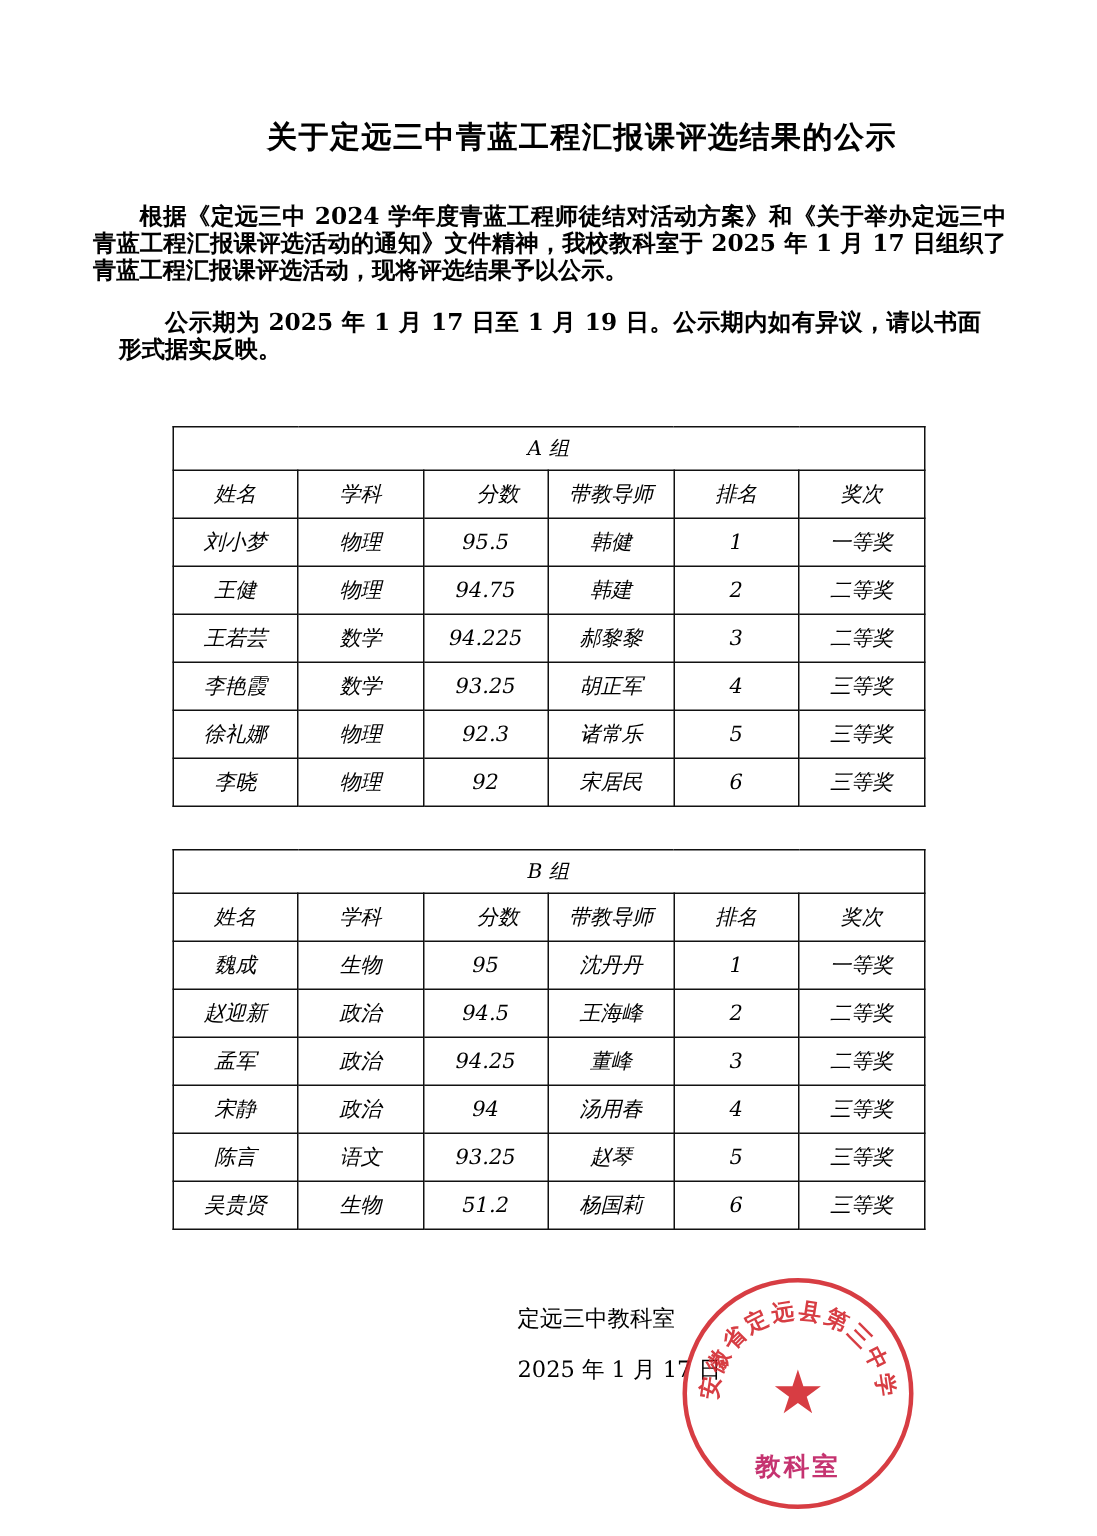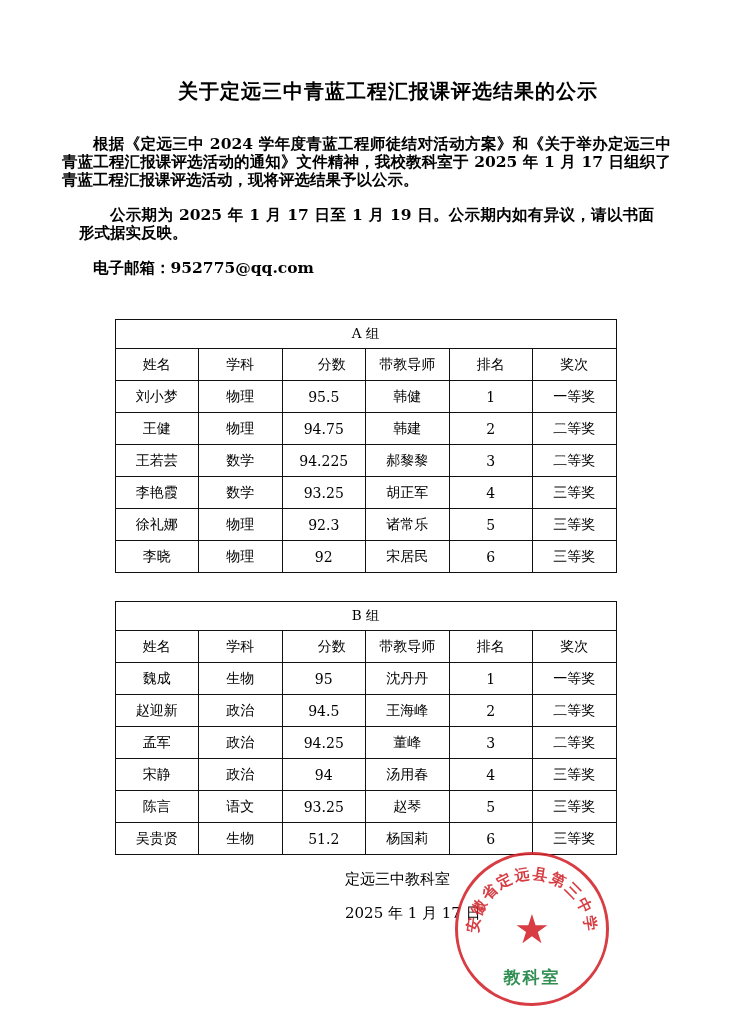--- a/index.html
+++ b/index.html
@@ -48,20 +48,21 @@
     margin: 17px;
   }
   .email-line {
     text-indent: 2em;
     margin: 0;
     font-size: 15.5px;
   }
   .tbl-wrap {
     margin: 0 auto;
     width: 502px;
+    font-style: italic;
   }
   .tbl-a { margin-top: 42px; }
   .tbl-b { margin-top: 28px; }
   table.grid {
     border-collapse: collapse;
     width: 502px;
     table-layout: fixed;
   }
   table.grid td {
     border: 1px solid #111;
@@ -133,34 +134,33 @@
   }
   .stamp .bottom-text {
     position: absolute;
     left: 0;
     bottom: 14px;
     width: 148px;
     text-align: center;
     font-size: 17px;
     font-weight: bold;
     letter-spacing: 2px;
-    color: #15803d;
+    color: #be185d;
   }
 </style>
 </head>
 <body>
 
 <div class="page">
 
   <h1 class="doc-title">关于定远三中青蓝工程汇报课评选结果的公示</h1>
 
   <div class="body-text">
     <p class="para">根据《定远三中 2024 学年度青蓝工程师徒结对活动方案》和《关于举办定远三中青蓝工程汇报课评选活动的通知》文件精神，我校教科室于 2025 年 1 月 17 日组织了青蓝工程汇报课评选活动，现将评选结果予以公示。</p>
     <p class="para-nb">公示期为 2025 年 1 月 17 日至 1 月 19 日。公示期内如有异议，请以书面形式据实反映。</p>
-    <p class="email-line">电子邮箱：952775@qq.com</p>
   </div>
 
   <div class="tbl-wrap tbl-a">
     <table class="grid">
       <tbody>
         <tr>
           <td class="group-head" colspan="6">A 组</td>
         </tr>
         <tr>
           <td class="colhead c-name">姓名</td>

